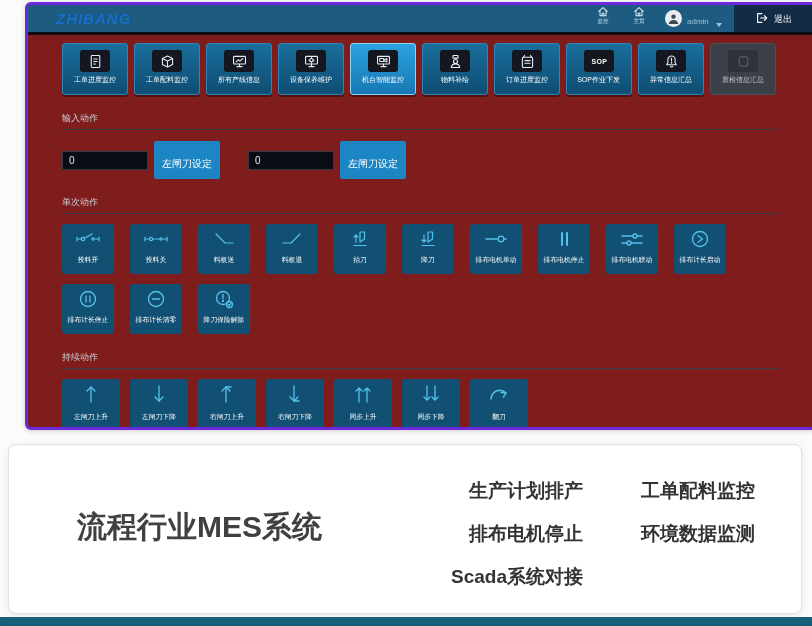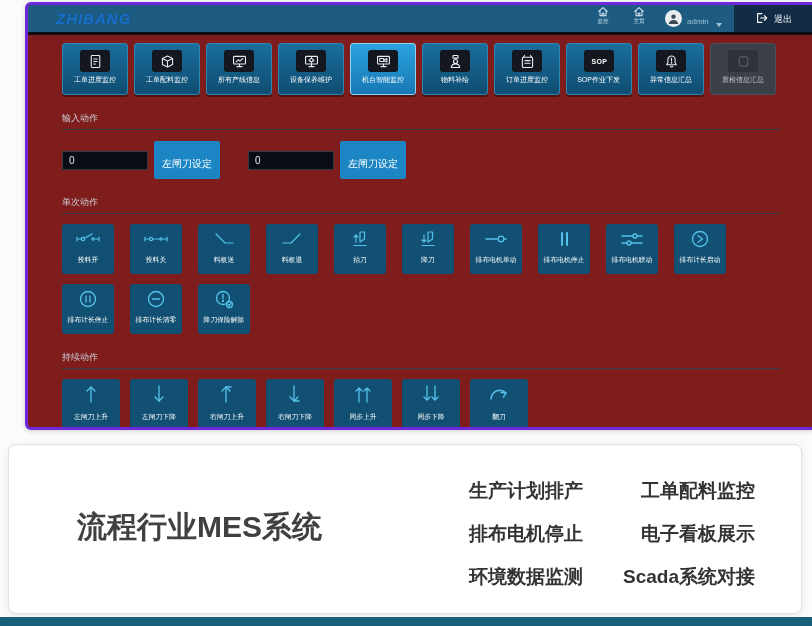--- a/index.html
+++ b/index.html
@@ -444,19 +444,18 @@
 
   </div>
 </div>
 
 <div class="promo-card">
   <div class="promo-title">流程行业MES系统</div>
   <div class="features">
     <span>生产计划排产</span>
     <span>工单配料监控</span>
     <span>排布电机停止</span>
-    <span>电子看板展示</span>
     <span>环境数据监测</span>
     <span>Scada系统对接</span>
   </div>
 </div>
 
 <div class="footer-bar"></div>
 
 </body></html>

